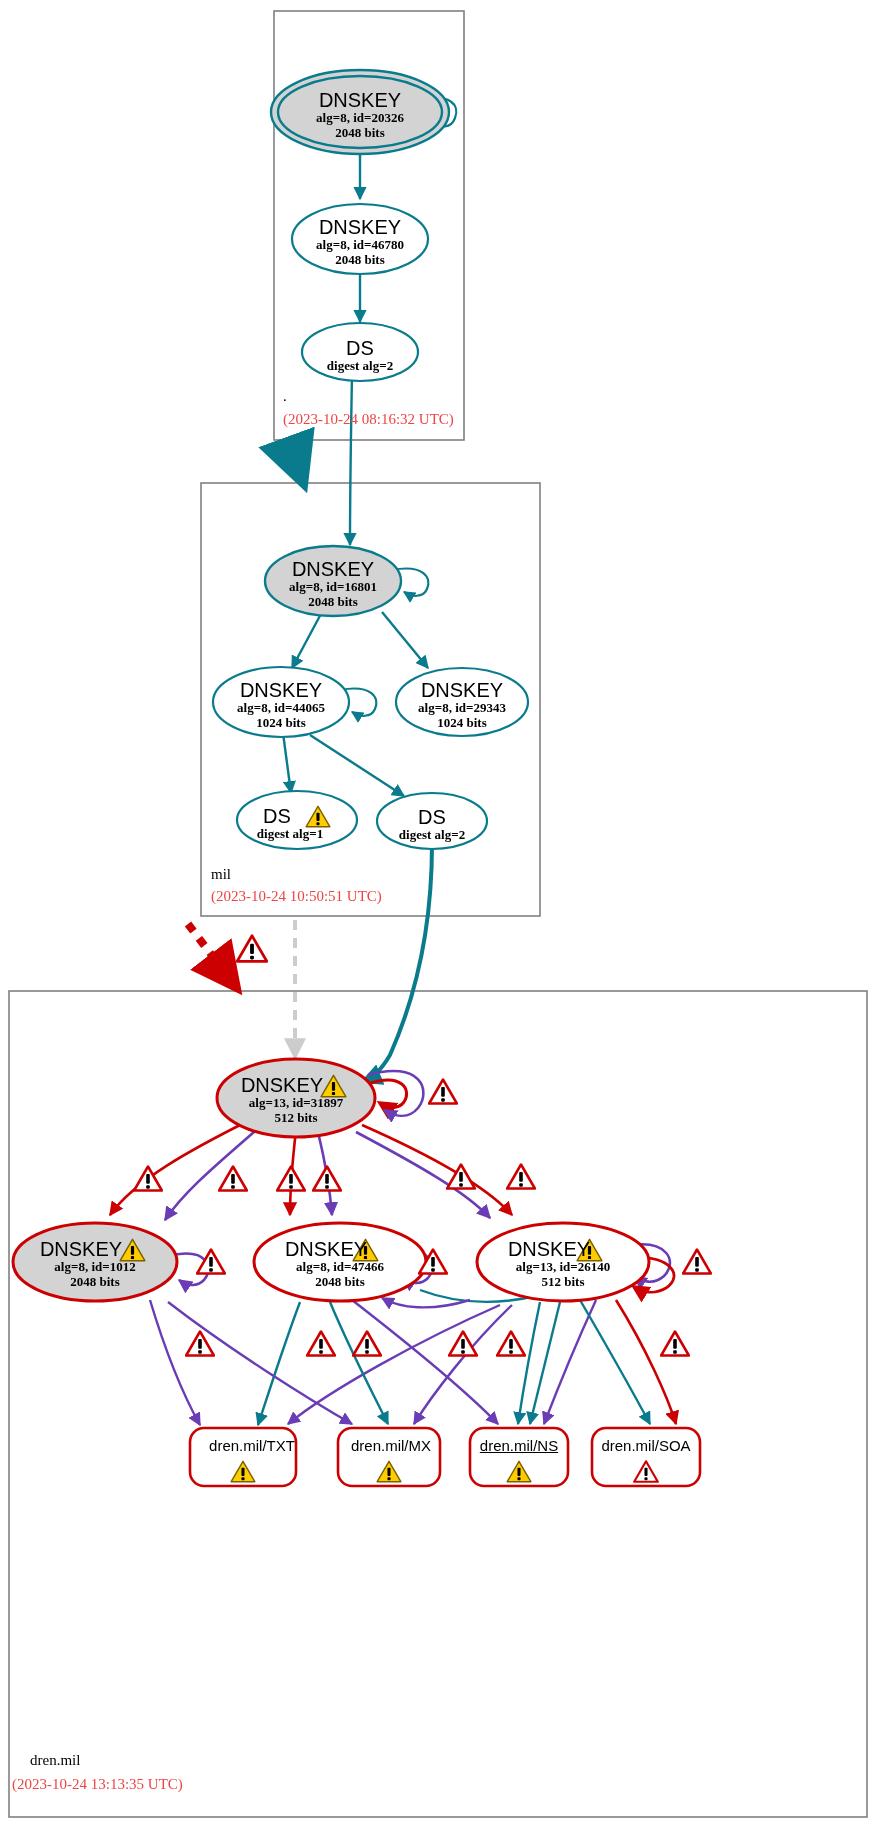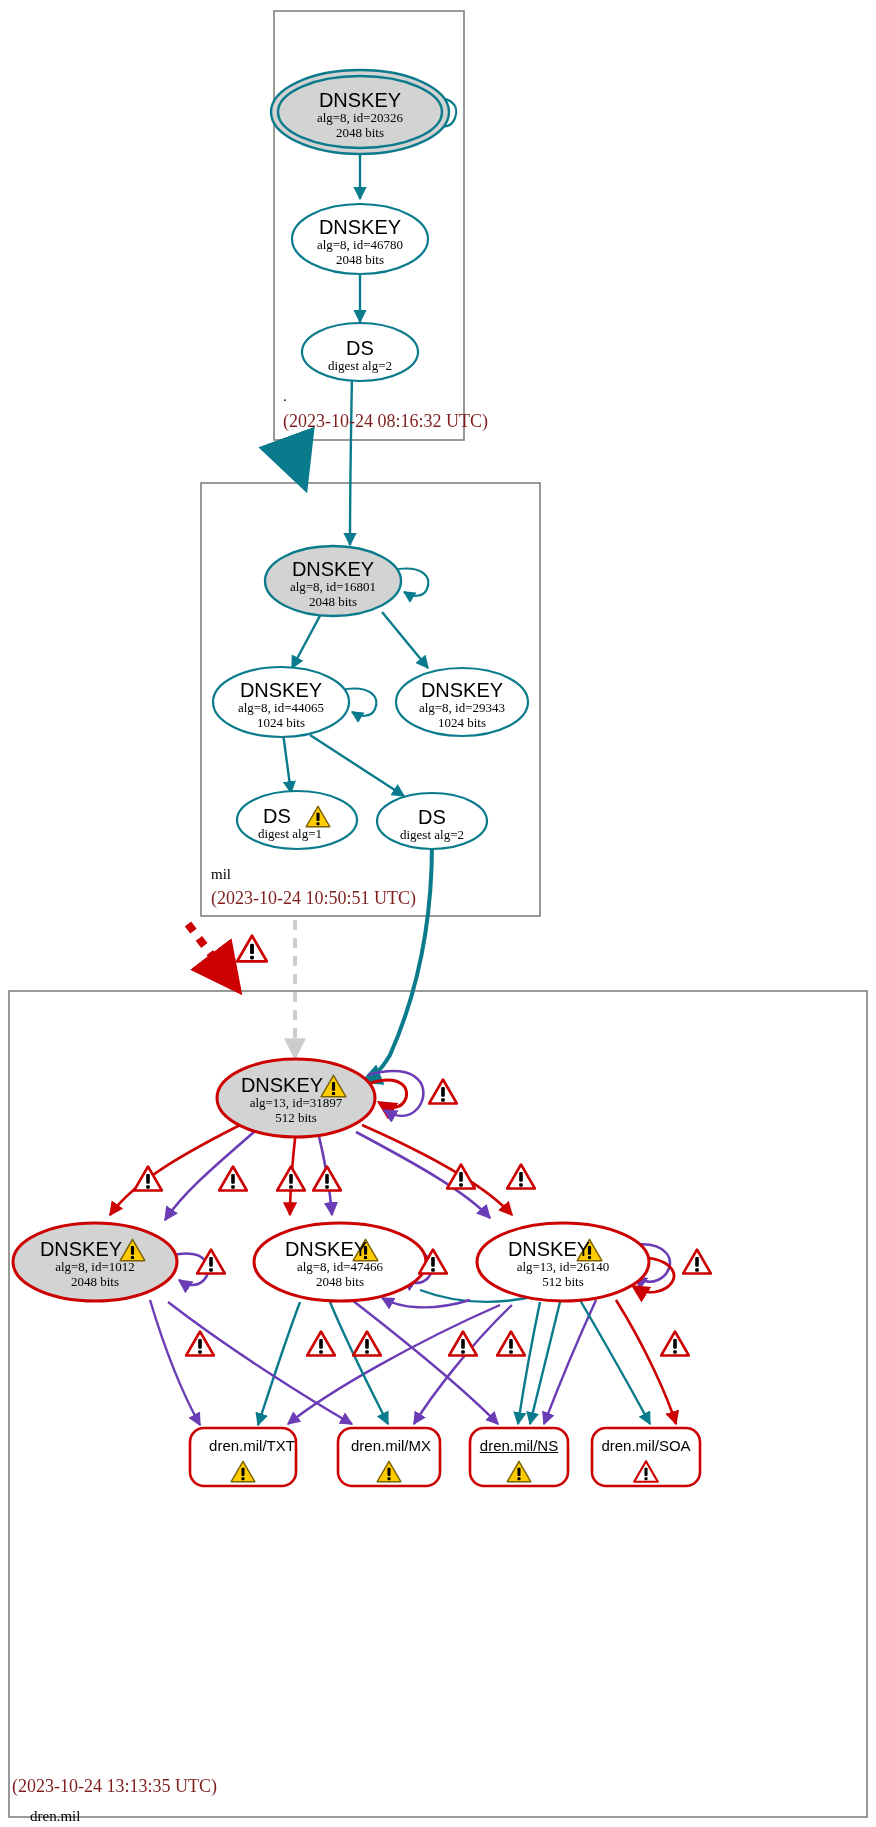--- a/index.html
+++ b/index.html
@@ -1,24 +1,24 @@
 <!DOCTYPE html>
 <html><head>
 <meta charset="utf-8">
 <style>
   html,body{margin:0;padding:0;background:#ffffff;}
   body{width:876px;height:1827px;position:relative;
        font-family:"Liberation Sans",sans-serif;color:#000;overflow:hidden;}
   #stage{position:absolute;left:0;top:0;width:876px;height:1827px;}
   svg#canvas{position:absolute;left:0;top:0;width:876px;height:1827px;}
   .zone-label{position:absolute;font-family:"Liberation Serif",serif;font-size:15px;color:#000;white-space:nowrap;}
-  .zone-time{position:absolute;font-family:"Liberation Serif",serif;font-size:18px;color:#7f1d1d;white-space:nowrap;}
+  .zone-time{position:absolute;font-family:"Liberation Serif",serif;font-size:15px;color:#ef4444;white-space:nowrap;}
   .nodetext{position:absolute;text-align:center;white-space:nowrap;pointer-events:none;}
   .nt-title{font-family:"Liberation Sans",sans-serif;font-size:20px;line-height:19px;}
-  .nt-sub{font-family:"Liberation Serif",serif;font-size:13px;line-height:15px;}
+  .nt-sub{font-family:"Liberation Serif",serif;font-size:13px;line-height:15px;font-weight:bold;}
   .rrname{font-family:"Liberation Sans",sans-serif;font-size:15px;line-height:18px;}
 </style>
 </head>
 <body>
 
 <div id="stage">
 
 <svg id="canvas" viewBox="0 0 876 1827">
   <defs>
     <marker id="ar-teal" viewBox="0 0 10 10" refX="9" refY="5" markerWidth="5.5" markerHeight="5.5" orient="auto-start-reverse">
@@ -230,16 +230,16 @@
   <div class="nt-title" style="padding-right:28px;">DNSKEY</div>
   <div class="nt-sub">alg=13, id=26140</div>
   <div class="nt-sub">512 bits</div>
 </div>
 
 <div class="nodetext rrname" style="left:190px;top:1437px;width:124px;">dren.mil/TXT</div>
 <div class="nodetext rrname" style="left:338px;top:1437px;width:106px;">dren.mil/MX</div>
 <div class="nodetext rrname" style="left:470px;top:1437px;width:98px;text-decoration:underline;">dren.mil/NS</div>
 <div class="nodetext rrname" style="left:592px;top:1437px;width:108px;">dren.mil/SOA</div>
 
-<div class="zone-label" style="left:30px;top:1808px;">dren.mil</div>
+<div class="zone-label" style="left:30px;top:1752px;">dren.mil</div>
 <div class="zone-time" style="left:12px;top:1776px;">(2023-10-24 13:13:35 UTC)</div>
 
 </div>
 
 </body></html>

